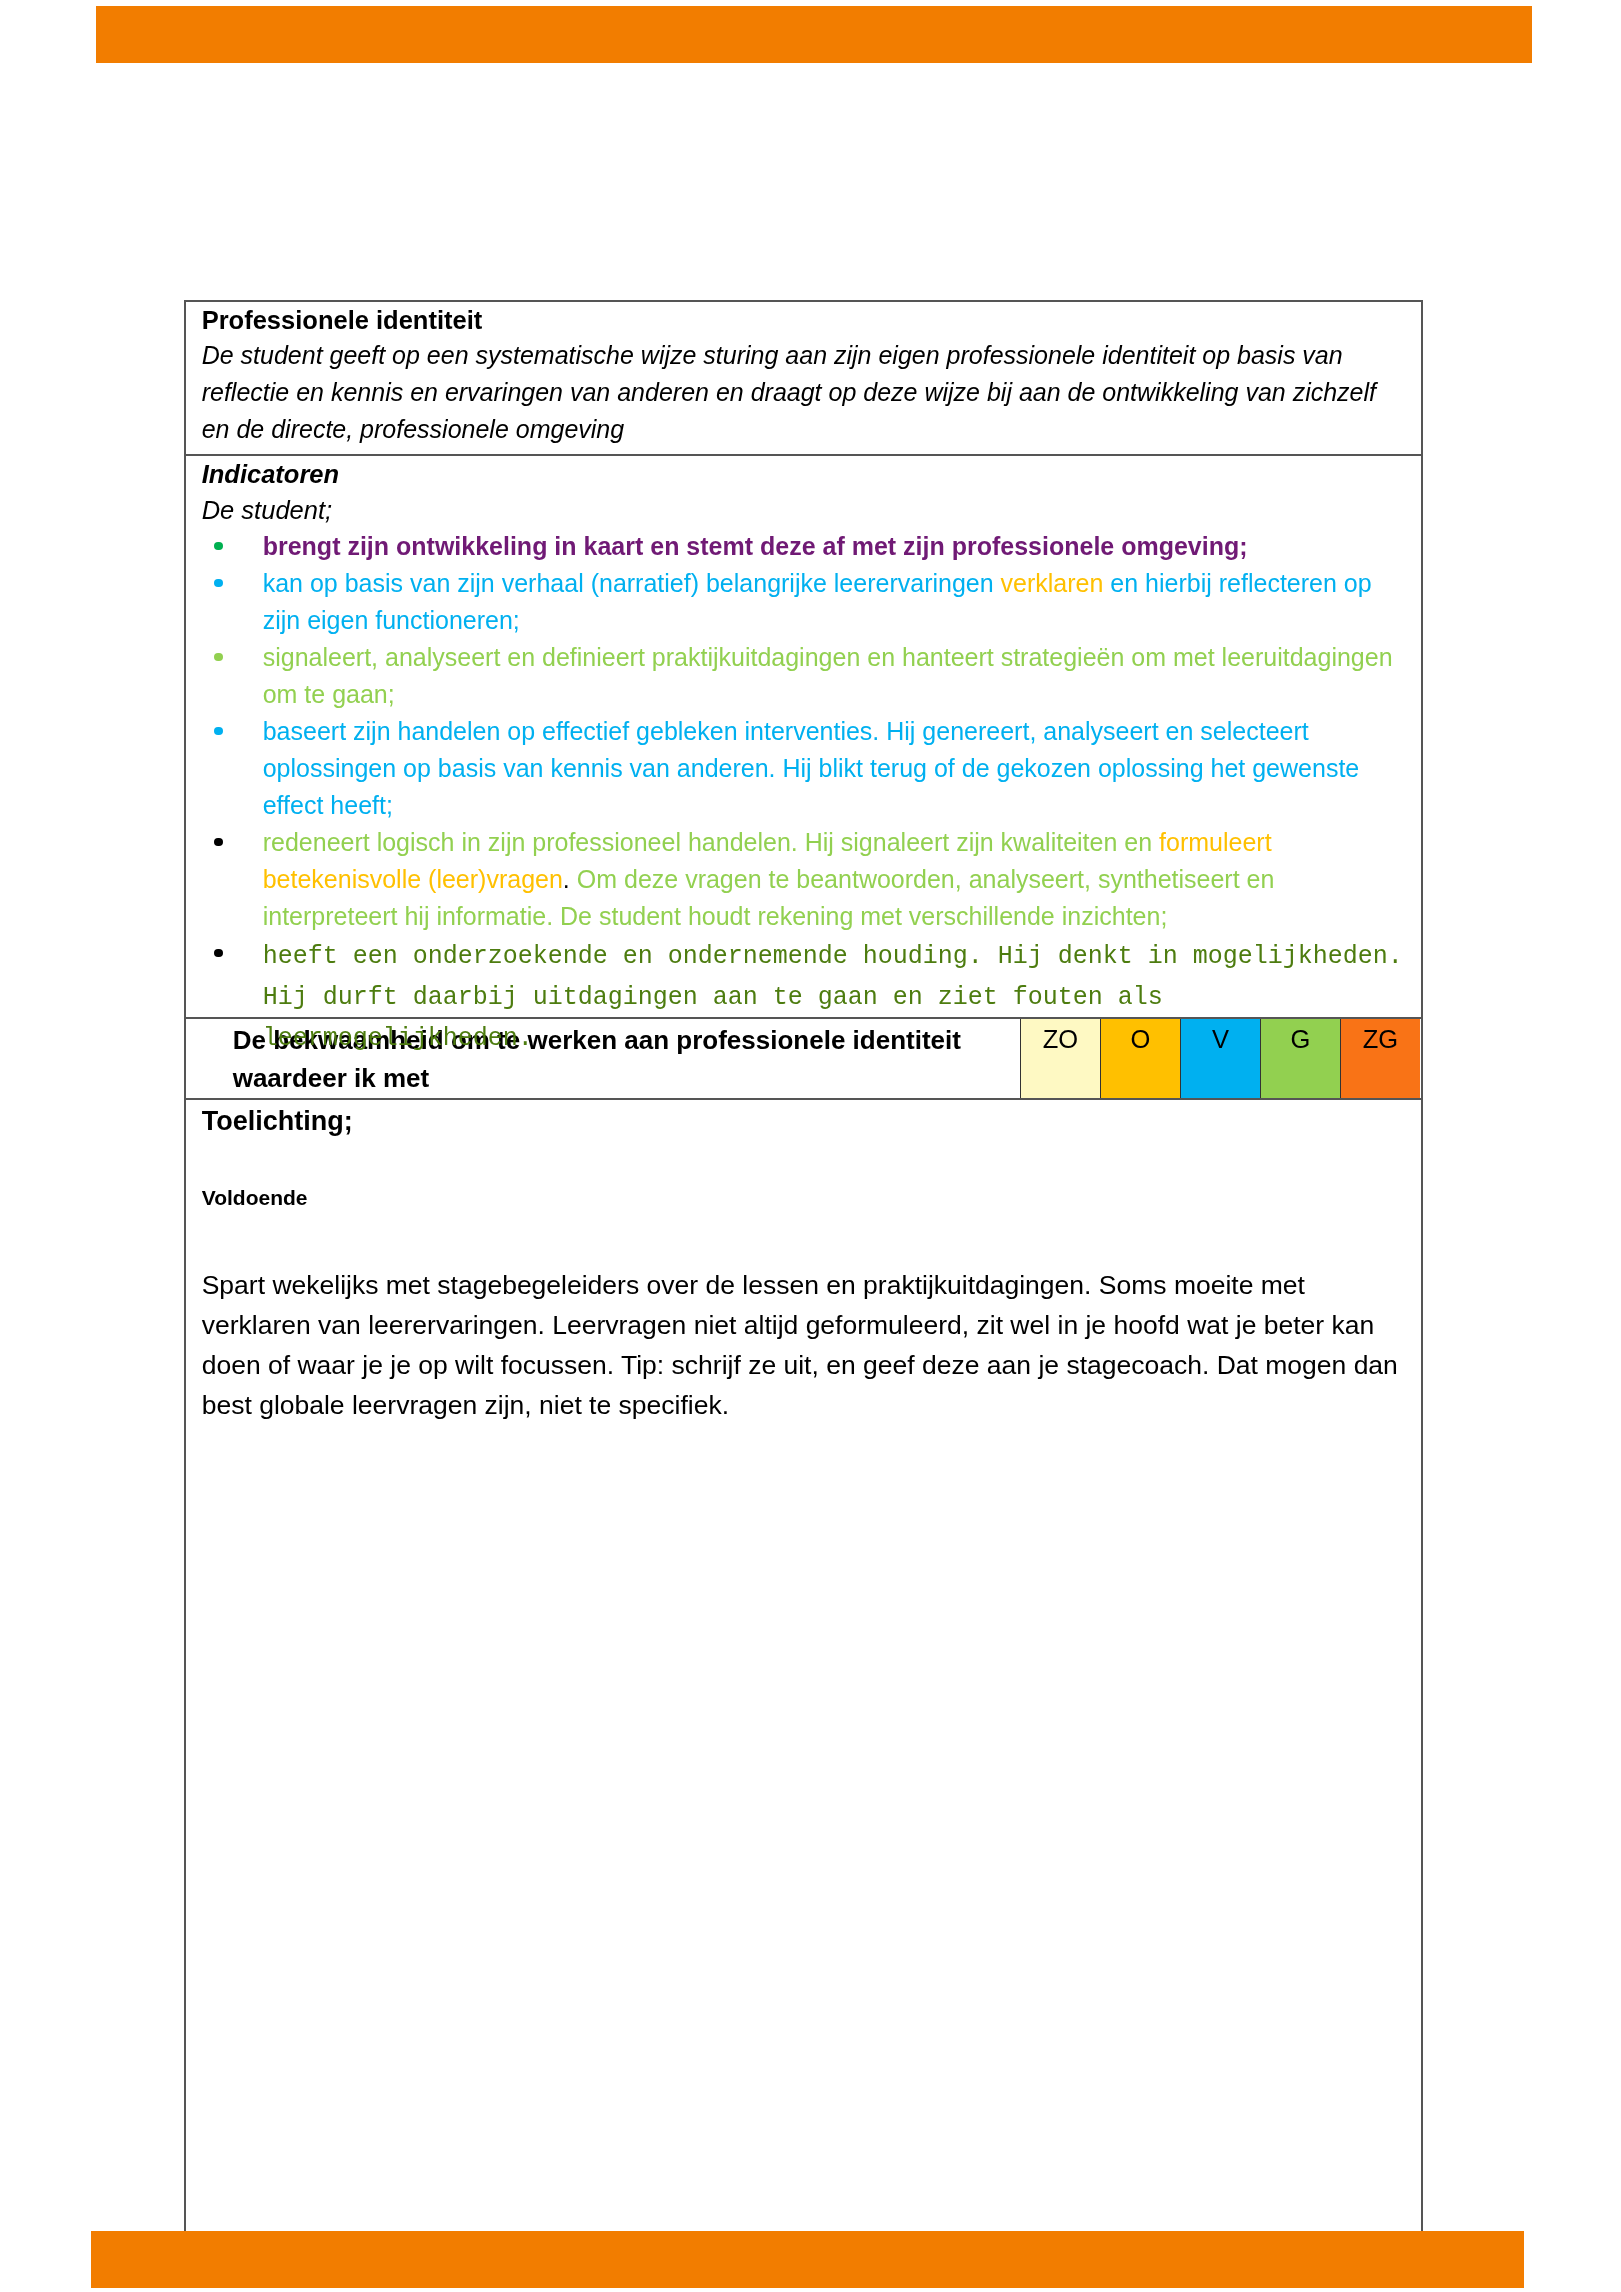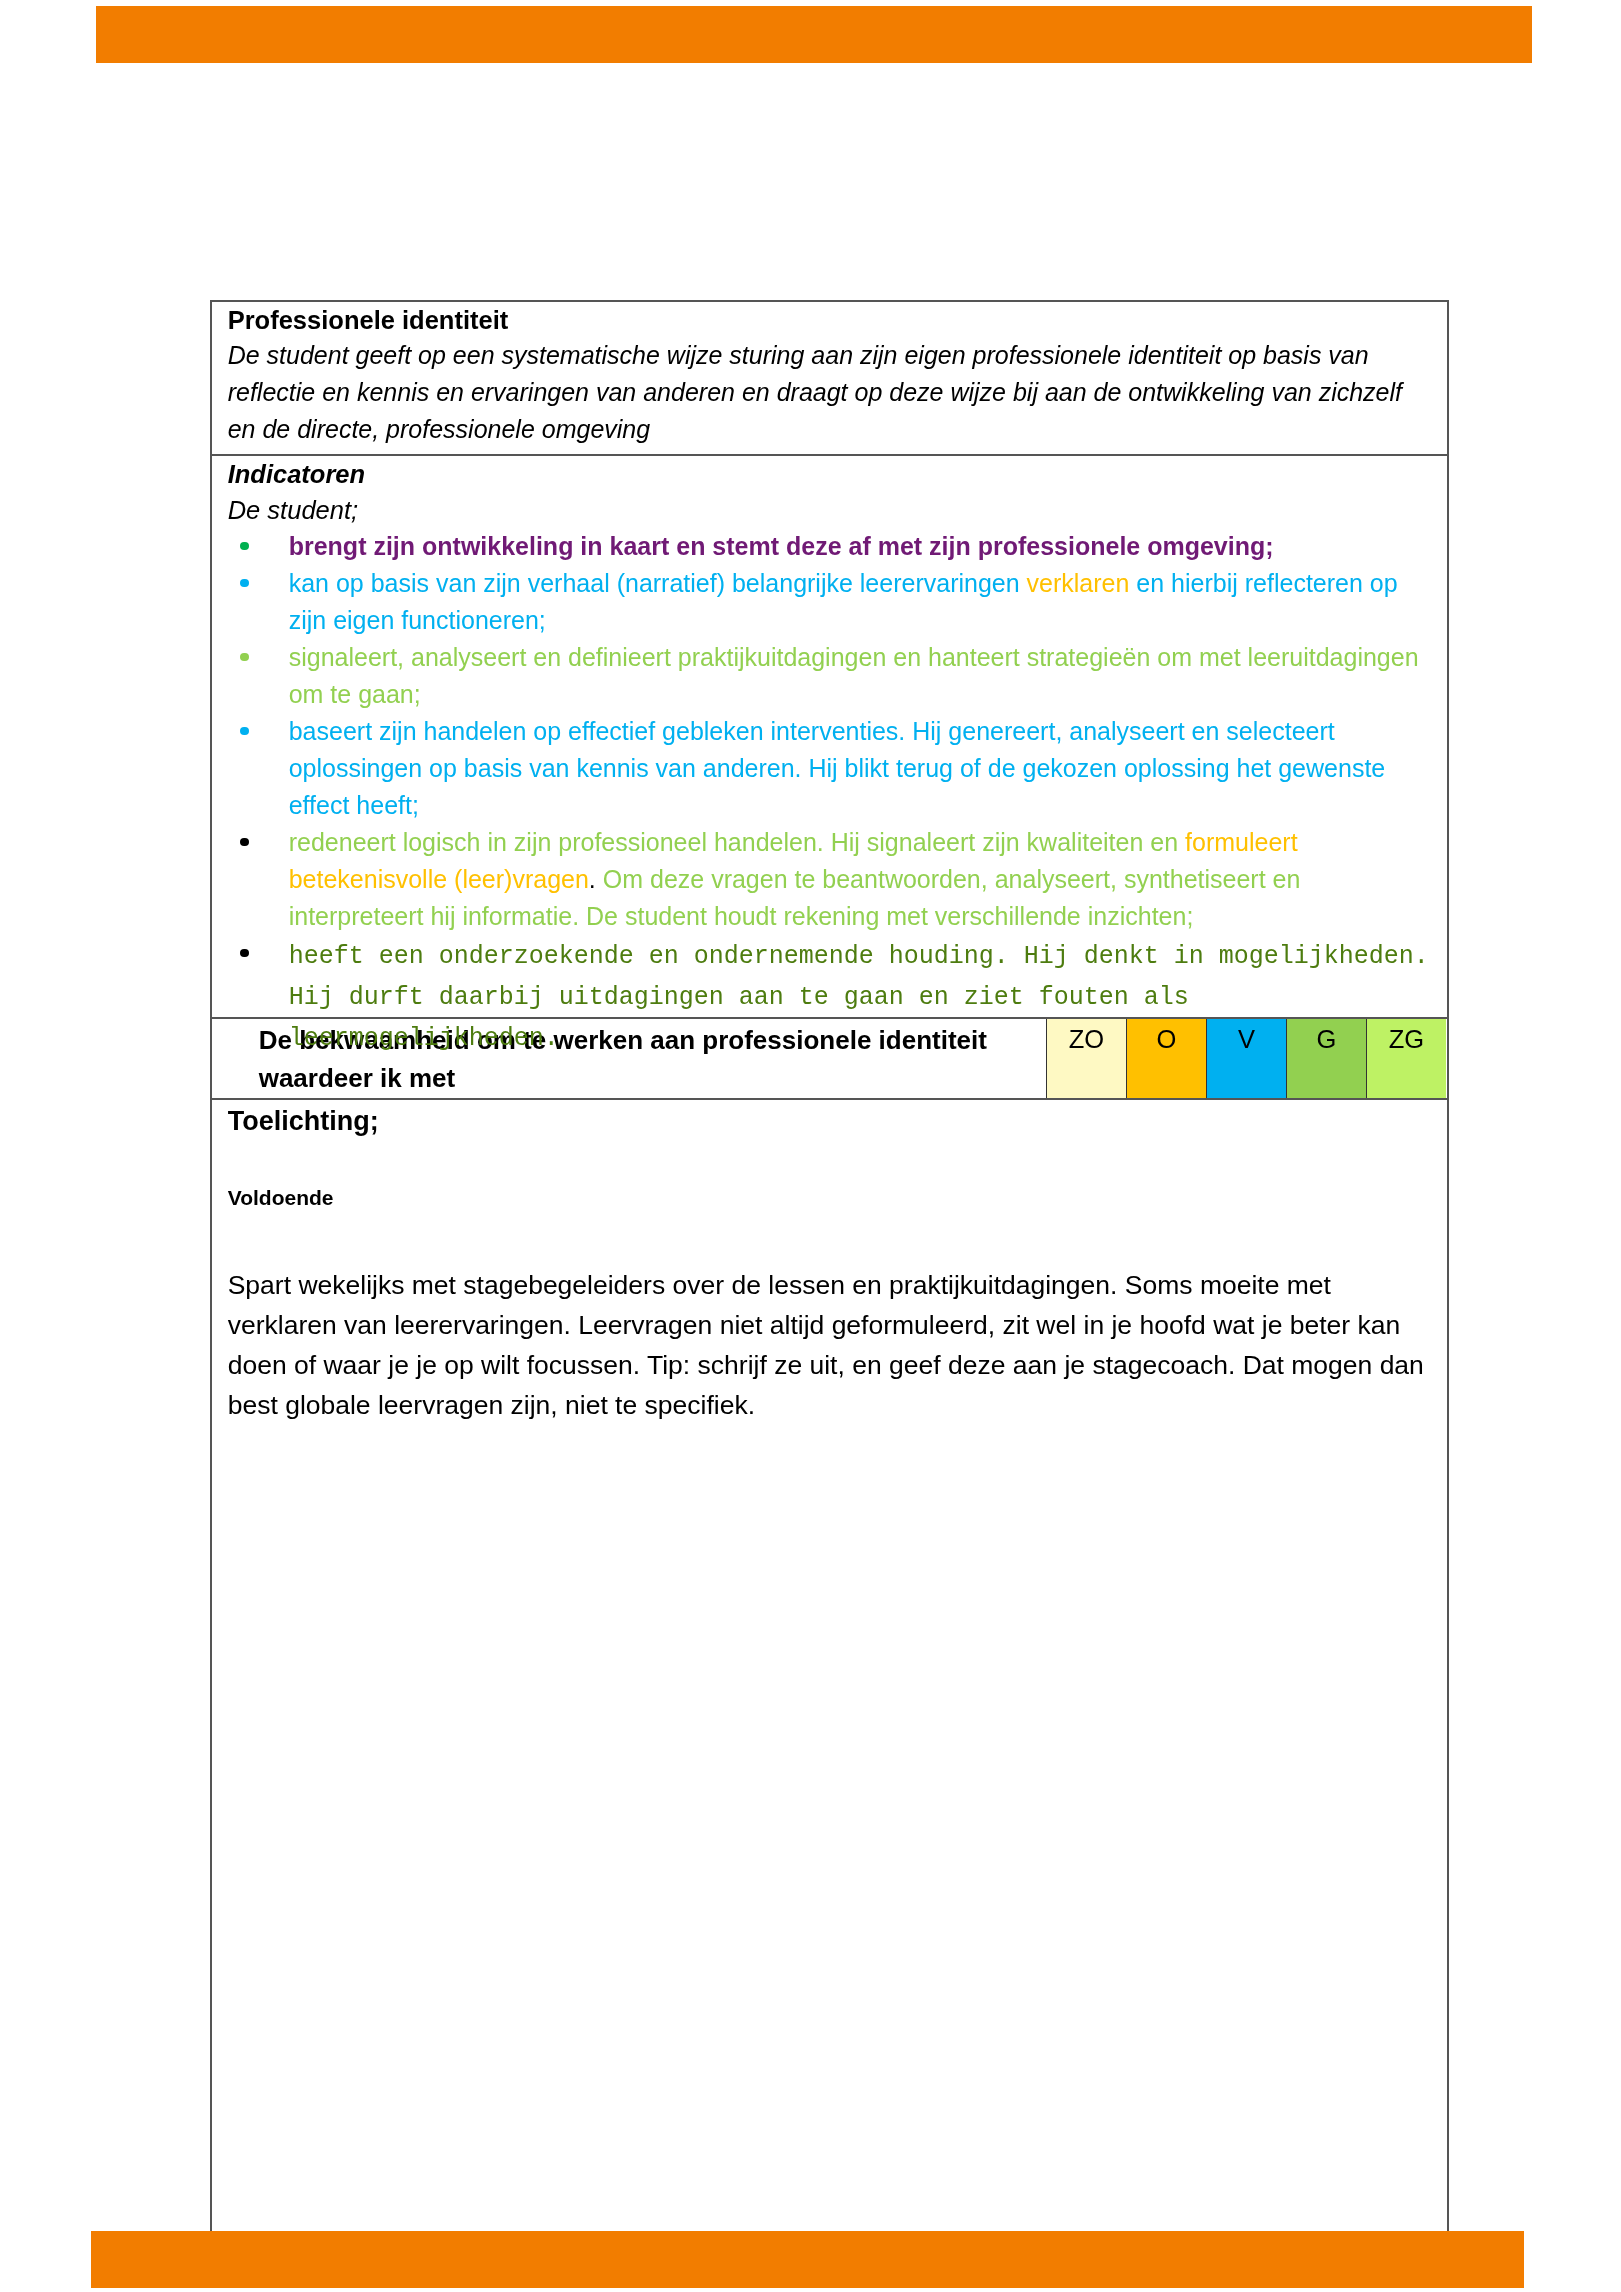--- a/index.html
+++ b/index.html
@@ -6,21 +6,21 @@
     body {
       width: 1621px; height: 2293px; position: relative; background: #ffffff;
       font-family: "Liberation Sans", sans-serif; color: #000;
       overflow: hidden;
     }
     .bar { position: absolute; background: #f27d00; }
     .bar.top { left: 96px; top: 5.9px; width: 1436px; height: 57px; }
     .bar.bottom { left: 91px; top: 2231px; width: 1433px; height: 57px; }
 
     .sheet {
-      position: absolute; left: 210px; top: 300px; width: 1239px; height: 1961px;
+      position: absolute; left: 184px; top: 300px; width: 1239px; height: 1961px;
       border: 2px solid #555; box-sizing: border-box;
     }
     .row { border-bottom: 2px solid #555; box-sizing: border-box; }
     .cell { padding: 0 11.8px 0 15.7px; }
 
     .title { font-weight: bold; font-size: 25.5px; line-height: 33px; margin-top: 2px; }
     .desc { font-style: italic; font-size: 25px; line-height: 37px; }
 
     .ind-head { font-style: italic; font-weight: bold; font-size: 25.5px; line-height: 36px; }
     .ind-sub { font-style: italic; font-size: 25.5px; line-height: 36px; }
@@ -69,21 +69,21 @@
       </ul>
   </div>
 
   <div class="row rating-row">
     <div class="rating-label">De bekwaamheid om te werken aan professionele identiteit waardeer ik met</div>
     <div class="rating-cells" id="rating-cells">
         <div class="rating-cell" style="background: #fef9c3;">ZO</div>
         <div class="rating-cell" style="background: rgb(255, 192, 0);">O</div>
         <div class="rating-cell" style="background: rgb(0, 176, 240);">V</div>
         <div class="rating-cell" style="background: rgb(146, 208, 80);">G</div>
-        <div class="rating-cell" style="background: #bef264;">ZG</div>
+        <div class="rating-cell" style="background: #f97316;">ZG</div>
       </div>
   </div>
 
   <div class="expl">
     <div class="expl-head">Toelichting;</div>
     <div class="expl-verdict">Voldoende</div>
     <div class="expl-body">Spart wekelijks met stagebegeleiders over de lessen en praktijkuitdagingen. Soms moeite met verklaren van leerervaringen. Leervragen niet altijd geformuleerd, zit wel in je hoofd wat je beter kan doen of waar je je op wilt focussen. Tip: schrijf ze uit, en geef deze aan je stagecoach. Dat mogen dan best globale leervragen zijn, niet te specifiek.</div>
   </div>
 </div>
 

